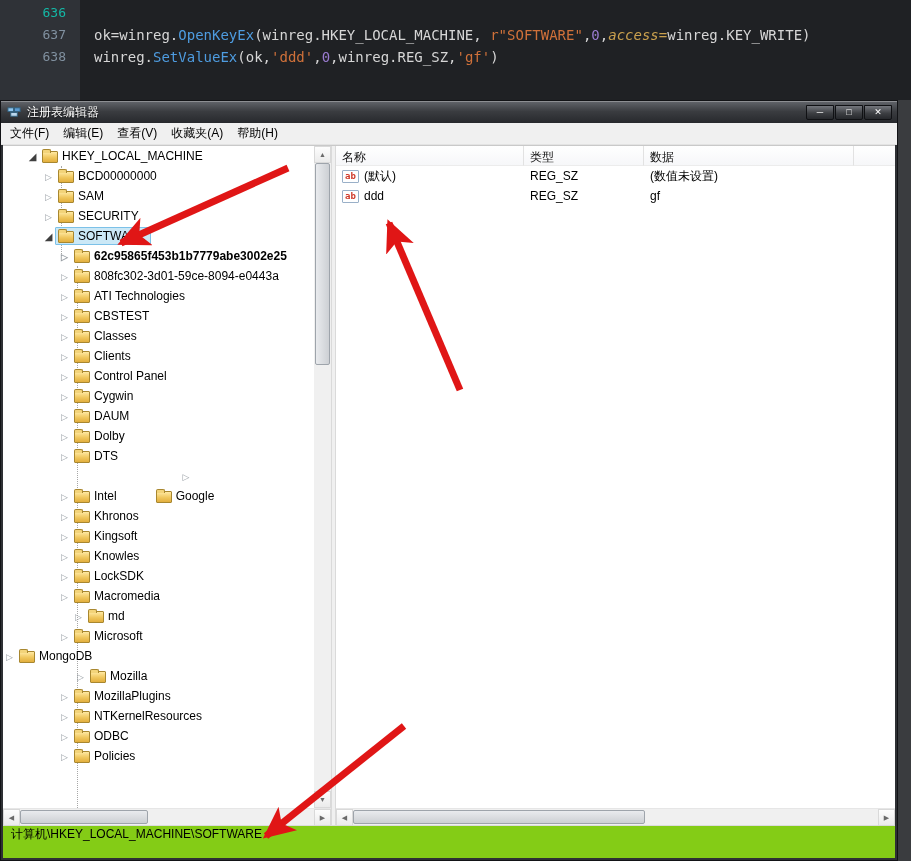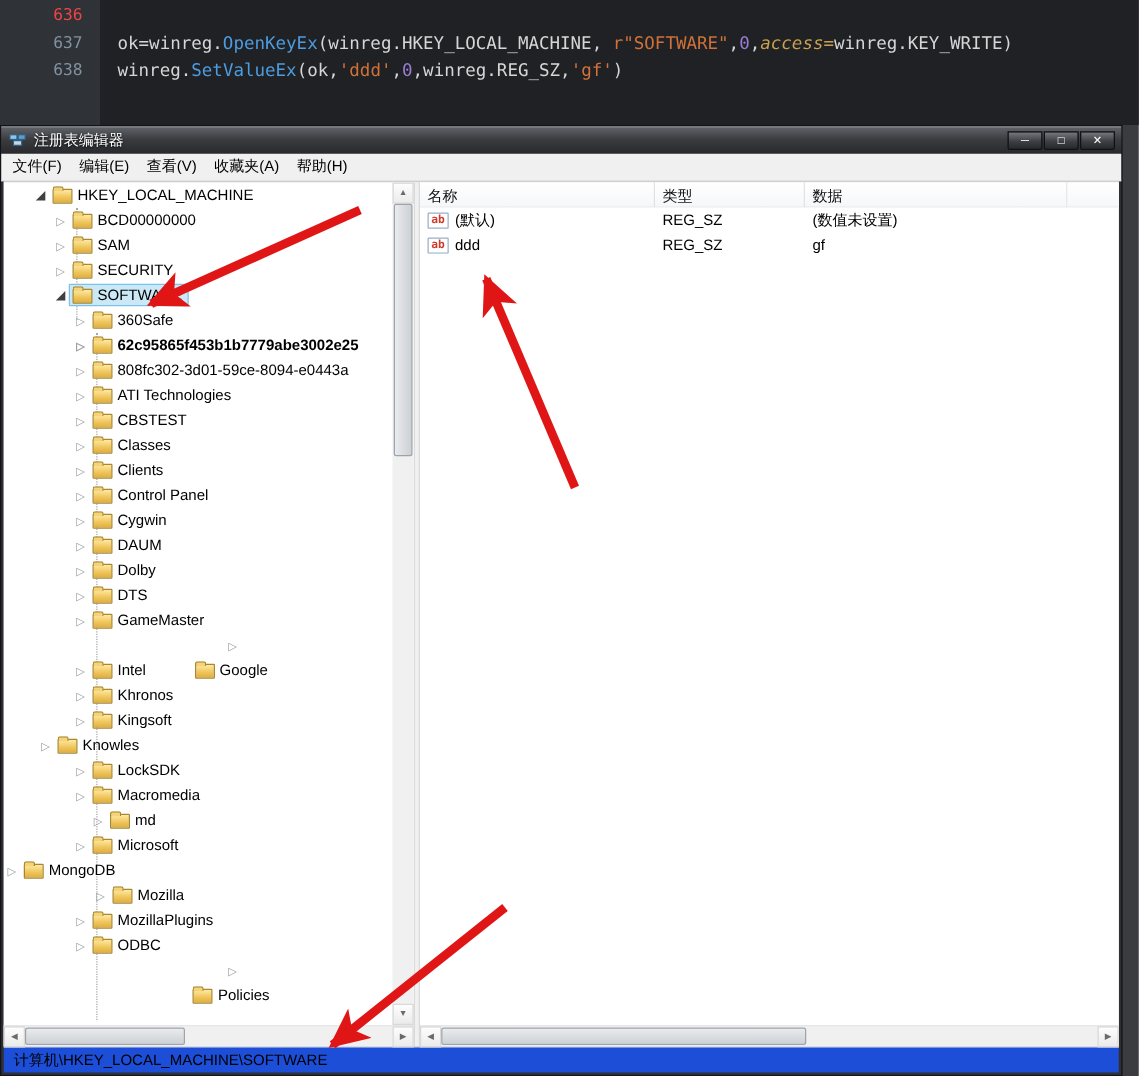--- a/index.html
+++ b/index.html
@@ -82,34 +82,34 @@
   .sb-btn.up { top: 0; left: 0; } .sb-btn.down { bottom: 0; left: 0; }
   .sb-btn.left { left: 0; top: 0; } .sb-btn.right { right: 0; top: 0; }
   .sb-btn.up::before { content: "▲"; } .sb-btn.down::before { content: "▼"; }
   .sb-btn.left::before { content: "◀"; } .sb-btn.right::before { content: "▶"; }
   .sb-thumb-v { position: absolute; left: 1px; right: 1px;
                 background: linear-gradient(90deg, #e9ebee, #cdd0d4); border: 1px solid #9ea4ab; border-radius: 2px; }
   .sb-thumb-h { position: absolute; top: 1px; bottom: 1px;
                 background: linear-gradient(#e9ebee, #cdd0d4); border: 1px solid #9ea4ab; border-radius: 2px; }
 
   
-  .statusbar { height: 21px; margin: 0 2px 2px; background: #1d4ed8; border-top: 1px solid #dcdcdc;
-               font-size: 12px; color: #000; display: flex; align-items: center; padding-left: 8px; }
+  .statusbar { height: 33px; margin: 0 2px 2px; background: #84cc16; border-top: 1px solid #dcdcdc;
+               font-size: 12px; color: #000; display: flex; padding-left: 8px; }
 
   
   #arrows { position: absolute; left: 0; top: 0; width: 911px; height: 861px;
             pointer-events: none; z-index: 50; }
 </style>
 </head>
 <body style="background: rgb(58, 60, 63);">
 
 <div class="editor" id="editor" style="background: rgb(31, 33, 36);">
   <div class="gutter-bg" id="gutter-bg" style="background: rgb(47, 50, 55);"></div>
   <div class="code-lines" id="code-lines">
-      <div class="code-line"><span class="gutter-num" style="color: #ef4444;">636</span><span class="code-text"></span></div>
+      <div class="code-line"><span class="gutter-num" style="color: #14b8a6;">636</span><span class="code-text"></span></div>
       <div class="code-line"><span class="gutter-num" style="color: rgb(129, 145, 160);">637</span><span class="code-text"><span class="tok tok-plain" style="color: rgb(214, 214, 214);">ok=winreg.</span><span class="tok tok-func" style="color: rgb(78, 156, 224);">OpenKeyEx</span><span class="tok tok-plain" style="color: rgb(214, 214, 214);">(winreg.HKEY_LOCAL_MACHINE, </span><span class="tok tok-string" style="color: rgb(208, 113, 58);">r"SOFTWARE"</span><span class="tok tok-plain" style="color: rgb(214, 214, 214);">,</span><span class="tok tok-number" style="color: rgb(154, 123, 208);">0</span><span class="tok tok-plain" style="color: rgb(214, 214, 214);">,</span><span class="tok tok-kwarg" style="color: rgb(201, 160, 78);">access=</span><span class="tok tok-plain" style="color: rgb(214, 214, 214);">winreg.KEY_WRITE)</span></span></div>
       <div class="code-line"><span class="gutter-num" style="color: rgb(129, 145, 160);">638</span><span class="code-text"><span class="tok tok-plain" style="color: rgb(214, 214, 214);">winreg.</span><span class="tok tok-func" style="color: rgb(78, 156, 224);">SetValueEx</span><span class="tok tok-plain" style="color: rgb(214, 214, 214);">(ok,</span><span class="tok tok-string" style="color: rgb(208, 113, 58);">'ddd'</span><span class="tok tok-plain" style="color: rgb(214, 214, 214);">,</span><span class="tok tok-number" style="color: rgb(154, 123, 208);">0</span><span class="tok tok-plain" style="color: rgb(214, 214, 214);">,winreg.REG_SZ,</span><span class="tok tok-string" style="color: rgb(208, 113, 58);">'gf'</span><span class="tok tok-plain" style="color: rgb(214, 214, 214);">)</span></span></div>
     </div>
 </div>
 
 <div class="window">
   <div class="titlebar">
     <svg class="title-icon" viewBox="0 0 16 16">
       <rect x="1" y="3" width="6" height="4" fill="#8ec6ef" stroke="#33617f" stroke-width="1"></rect>
       <rect x="8" y="3" width="6" height="4" fill="#5b9bd0" stroke="#33617f" stroke-width="1"></rect>
@@ -165,27 +165,20 @@
               <span class="tree-label">SECURITY</span>
             </span>
           </div>
           <div class="tree-row" style="padding-left: 39px;">
             <span class="expander exp-open"></span>
             <span class="sel-box selected" style="background: rgb(203, 232, 246);">
               <span class="folder"></span>
               <span class="tree-label">SOFTWARE</span>
             </span>
           </div>
-          <div class="tree-row" style="padding-left: 55px;">
-            <span class="expander exp-closed"></span>
-            <span class="sel-box">
-              <span class="folder"></span>
-              <span class="tree-label">360Safe</span>
-            </span>
-          </div>
           <div class="tree-row" style="padding-left: 55px; font-weight: bold;">
             <span class="expander exp-closed"></span>
             <span class="sel-box">
               <span class="folder"></span>
               <span class="tree-label">62c95865f453b1b7779abe3002e25</span>
             </span>
           </div>
           <div class="tree-row" style="padding-left: 55px;">
             <span class="expander exp-closed"></span>
             <span class="sel-box">
@@ -249,27 +242,20 @@
               <span class="tree-label">Dolby</span>
             </span>
           </div>
           <div class="tree-row" style="padding-left: 55px;">
             <span class="expander exp-closed"></span>
             <span class="sel-box">
               <span class="folder"></span>
               <span class="tree-label">DTS</span>
             </span>
           </div>
-          <div class="tree-row" style="padding-left: 55px;">
-            <span class="expander exp-closed"></span>
-            <span class="sel-box">
-              <span class="folder"></span>
-              <span class="tree-label">GameMaster</span>
-            </span>
-          </div>
           <div class="tree-row" style="padding-left: 55px; flex-direction: column;">
             <span class="expander exp-closed"></span>
             <span class="sel-box">
               <span class="folder"></span>
               <span class="tree-label">Google</span>
             </span>
           </div>
           <div class="tree-row" style="padding-left: 55px;">
             <span class="expander exp-closed"></span>
             <span class="sel-box">
@@ -284,21 +270,21 @@
               <span class="tree-label">Khronos</span>
             </span>
           </div>
           <div class="tree-row" style="padding-left: 55px;">
             <span class="expander exp-closed"></span>
             <span class="sel-box">
               <span class="folder"></span>
               <span class="tree-label">Kingsoft</span>
             </span>
           </div>
-          <div class="tree-row" style="padding-left: 27px;">
+          <div class="tree-row" style="padding-left: 55px;">
             <span class="expander exp-closed"></span>
             <span class="sel-box">
               <span class="folder"></span>
               <span class="tree-label">Knowles</span>
             </span>
           </div>
           <div class="tree-row" style="padding-left: 55px;">
             <span class="expander exp-closed"></span>
             <span class="sel-box">
               <span class="folder"></span>
@@ -344,24 +330,31 @@
             <span class="expander exp-closed"></span>
             <span class="sel-box">
               <span class="folder"></span>
               <span class="tree-label">MozillaPlugins</span>
             </span>
           </div>
           <div class="tree-row" style="padding-left: 55px;">
             <span class="expander exp-closed"></span>
             <span class="sel-box">
               <span class="folder"></span>
+              <span class="tree-label">NTKernelResources</span>
+            </span>
+          </div>
+          <div class="tree-row" style="padding-left: 55px;">
+            <span class="expander exp-closed"></span>
+            <span class="sel-box">
+              <span class="folder"></span>
               <span class="tree-label">ODBC</span>
             </span>
           </div>
-          <div class="tree-row" style="padding-left: 55px; flex-direction: column;">
+          <div class="tree-row" style="padding-left: 55px;">
             <span class="expander exp-closed"></span>
             <span class="sel-box">
               <span class="folder"></span>
               <span class="tree-label">Policies</span>
             </span>
           </div>
         </div>
       <div class="sb sb-v">
         <div class="sb-btn up"></div>
         <div class="sb-thumb-v" style="top:17px; height:202px;"></div>

